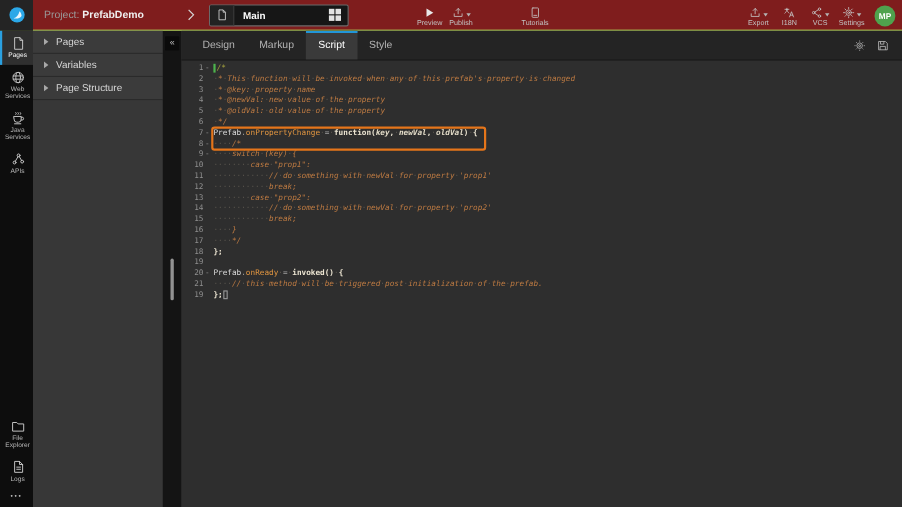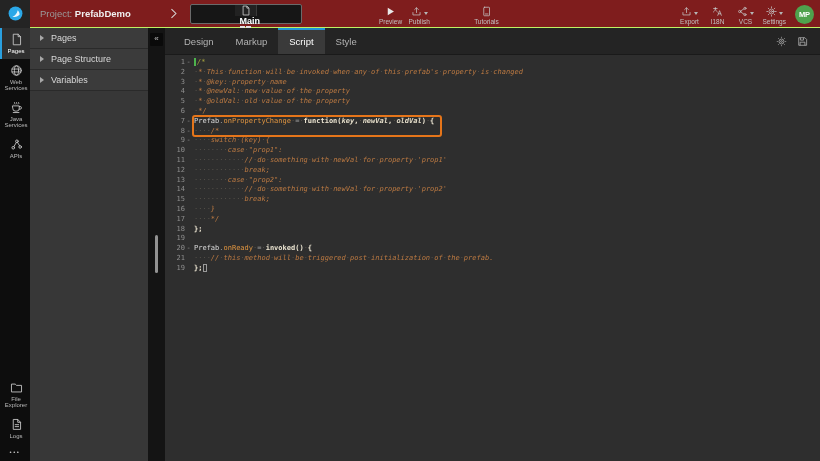--- a/index.html
+++ b/index.html
@@ -8,22 +8,22 @@
   #app { position:relative; width:820px; height:461px; }
 
   
   #topbar { position:absolute; left:0; top:0; width:820px; height:28px;
     background:#7f1d1d; border-bottom:1px solid #bef264; display:flex; align-items:center; }
   #logo-cell { width:30px; height:28px; background:#242424; display:flex;
     align-items:center; justify-content:center; flex:0 0 auto; }
   #project-block { margin-left:10px; font-size:9.5px; color:#9a9a9a; white-space:nowrap; }
   #project-block b { color:#f0f0f0; font-weight:bold; }
   #top-chevron { margin-left:36px; color:#d8d8d8; }
-  #page-selector { margin-left:10px; width:112px; height:20px; border:1px solid #6a6a6a;
-    border-radius:2px; background:#161616; display:flex; align-items:center;flex-direction:column; }
+  #page-selector { margin-left:10px; width:127px; height:20px; border:1px solid #6a6a6a;
+    border-radius:2px; background:#161616; display:flex; align-items:center; }
   #page-selector .ps-icon { width:22px; height:18px; display:flex; align-items:center;
     justify-content:center; border-right:1px solid #3a3a3a; background:#222; }
   #page-selector .ps-label { flex:1; color:#ffffff; font-weight:bold; font-size:9px; padding-left:8px; }
   #page-selector .ps-grid { width:22px; display:flex; align-items:center; justify-content:center; }
   .grid4 { display:grid; grid-template-columns:5px 5px; grid-template-rows:5px 5px; gap:1px; }
   .grid4 i { background:#e3e3e3; }
 
   .tb-actions { position:absolute; top:0; height:28px; display:flex; align-items:center; }
   #tb-left { left:376px; }
   #tb-right { right:6px; }
@@ -293,25 +293,25 @@
       </div>
   </div>
 
   <div id="panel">
       <div class="panel-row">
         <span class="tri"></span>
         <span class="lbl">Pages</span>
       </div>
       <div class="panel-row">
         <span class="tri"></span>
-        <span class="lbl">Page Structure</span>
+        <span class="lbl">Variables</span>
       </div>
       <div class="panel-row">
         <span class="tri"></span>
-        <span class="lbl">Variables</span>
+        <span class="lbl">Page Structure</span>
       </div>
     </div>
 
   <div id="splitter">
     <div id="collapse-btn">«</div>
     <div id="splitter-thumb"></div>
   </div>
 
   <div id="editor">
     <div id="tabbar">

